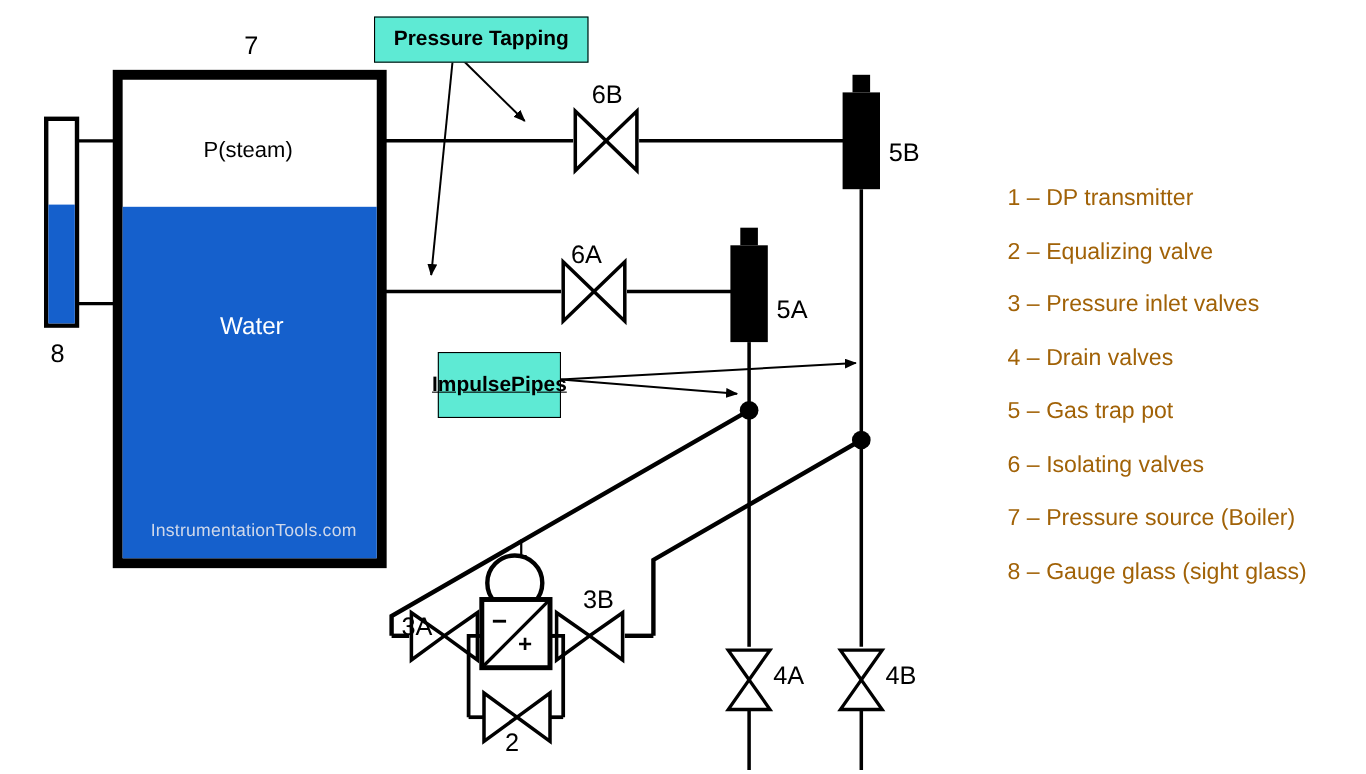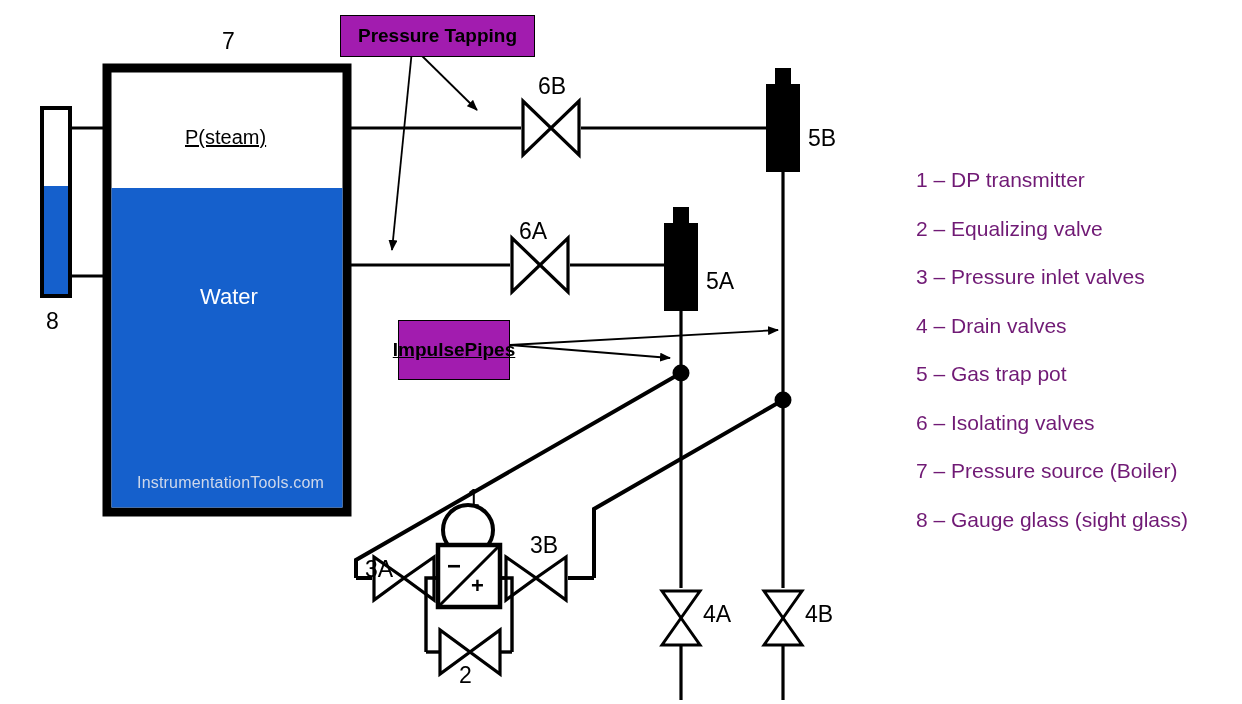--- a/index.html
+++ b/index.html
@@ -1,26 +1,26 @@
 <!DOCTYPE html>
 <html><head>
 <meta charset="utf-8">
 <style>
   html,body{margin:0;padding:0;background:#ffffff;}
   body{font-family:"Liberation Sans",sans-serif;}
   #stage{position:relative;width:1242px;height:704px;background:#ffffff;overflow:hidden;}
   #diagram{position:absolute;left:0;top:0;width:1242px;height:704px;}
   .lbl{position:absolute;color:#000;font-family:"Liberation Sans",sans-serif;white-space:nowrap;}
   .num{font-size:23px;}
-  .callout{position:absolute;border:1.5px solid #000;background:#a21caf;
+  .callout{position:absolute;border:1.5px solid #000;background:#5eead4;
            font-weight:bold;font-size:19px;color:#000;line-height:1.12;
            display:flex;align-items:center;justify-content:center;text-align:center;
            font-family:"Liberation Sans",sans-serif;}
   .legend{position:absolute;left:916px;top:168px;width:320px;}
-  .legend-row{font-size:21px;color:#701a75;margin-bottom:24.5px;white-space:nowrap;
+  .legend-row{font-size:21px;color:#a16207;margin-bottom:24.5px;white-space:nowrap;
               font-family:"Liberation Sans",sans-serif;}
   .tanktext{position:absolute;color:#000;font-size:20px;}
   .watertext{position:absolute;color:#ffffff;font-size:22px;}
   .wm{position:absolute;color:#cfd8ea;font-size:16px;letter-spacing:.2px;margin-left:12px;}
 </style>
 </head>
 <body>
 
 <div id="stage">
 
@@ -130,21 +130,21 @@
     <g>
       <line x1="416" y1="50" x2="477" y2="110" stroke="#000" stroke-width="1.8" marker-end="url(#arrowThin)"></line>
       <line x1="412" y1="50" x2="392" y2="250" stroke="#000" stroke-width="1.8" marker-end="url(#arrowThin)"></line>
     </g>
     <g>
       <line x1="510" y1="345" x2="670" y2="358" stroke="#000" stroke-width="1.8" marker-end="url(#arrowThin)"></line>
       <line x1="510" y1="345" x2="778" y2="330" stroke="#000" stroke-width="1.8" marker-end="url(#arrowThin)"></line>
     </g>
   </svg>
 
-  <div class="tanktext" style="left:185px;top:126px;text-decoration:underline;">P(steam)</div>
+  <div class="tanktext" style="left:185px;top:126px;">P(steam)</div>
   <div class="watertext" style="left:182px;top:284px;margin-left:18px;">Water</div>
   <div class="wm" style="left:125px;top:474px;">InstrumentationTools.com</div>
 
   <div class="lbl num" style="left:222px;top:28px;">7</div>
   <div class="lbl num" style="left:46px;top:308px;">8</div>
   <div class="lbl num" style="left:538px;top:73px;">6B</div>
   <div class="lbl num" style="left:519px;top:218px;">6A</div>
   <div class="lbl num" style="left:808px;top:125px;">5B</div>
   <div class="lbl num" style="left:706px;top:255px;margin-top:13px;">5A</div>
   <div class="lbl num" style="left:703px;top:601px;">4A</div>

